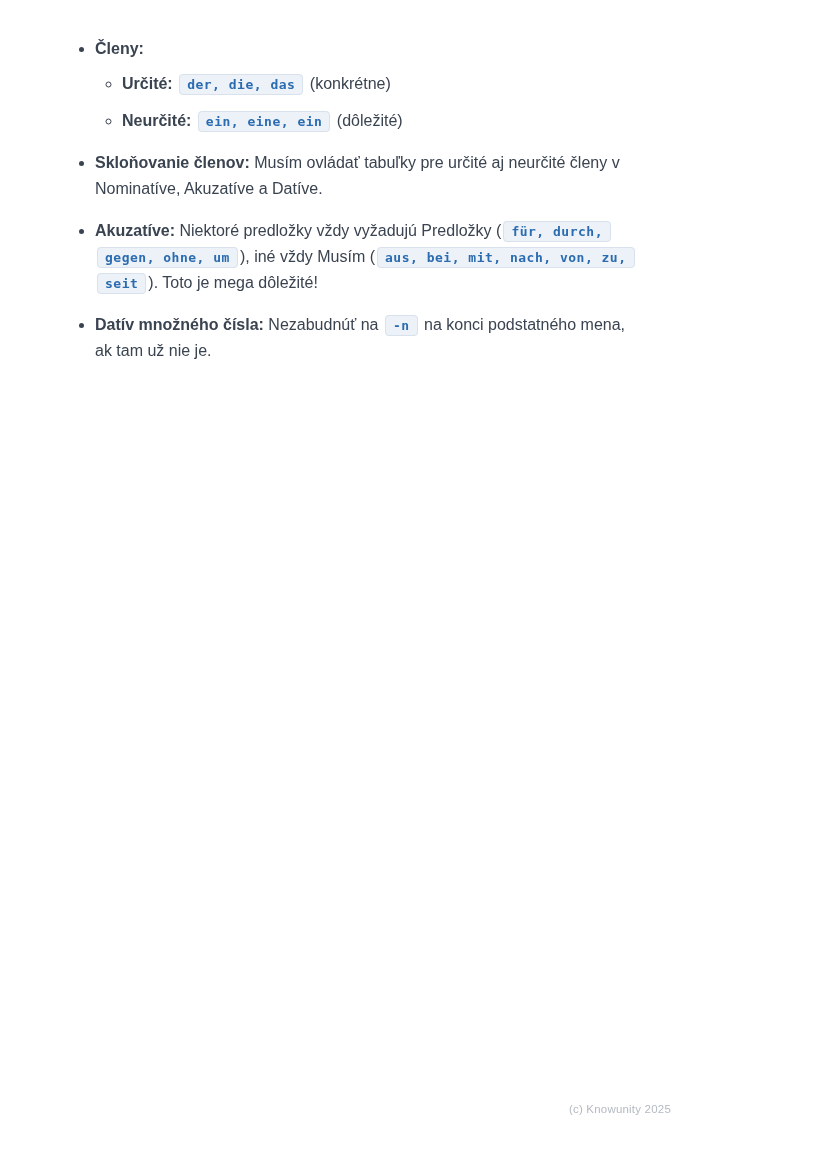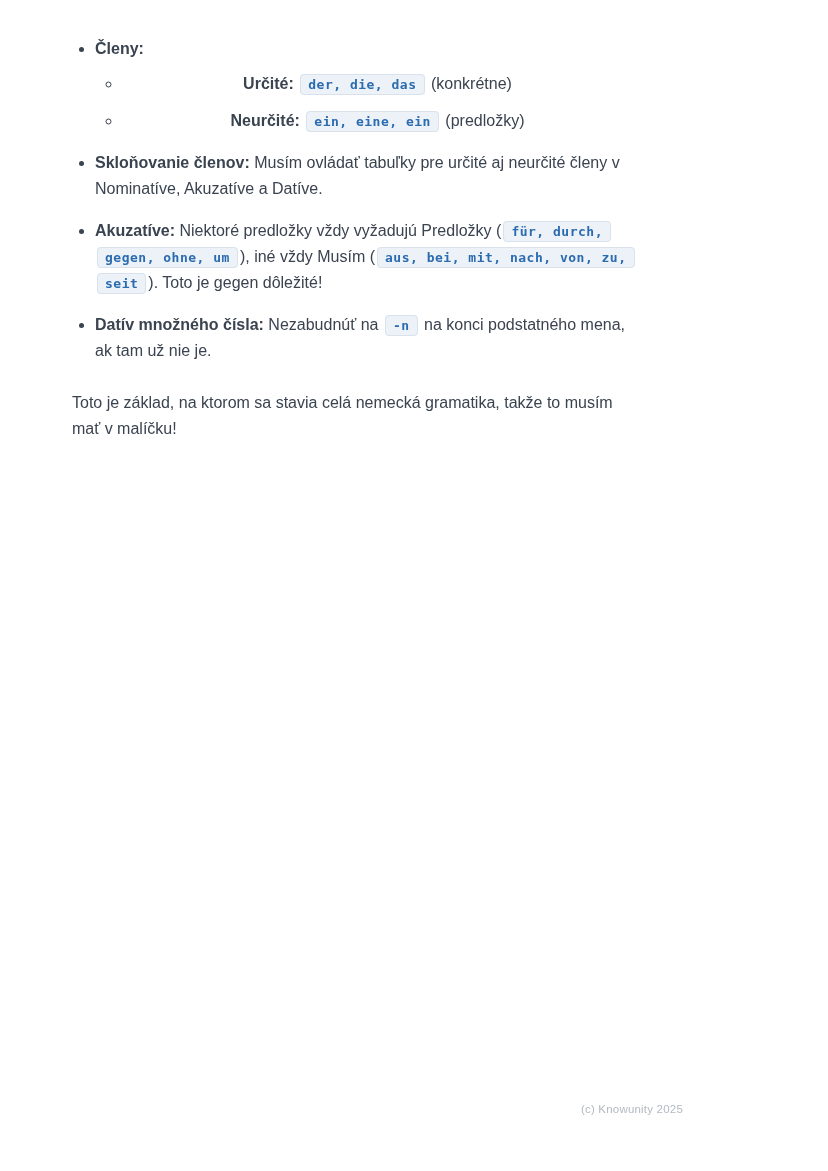--- a/index.html
+++ b/index.html
@@ -35,21 +35,20 @@
   ul.top-list{
     list-style:disc;
     margin:0;
     padding-left:23px;
   }
   li.top-item{margin-bottom:16px;}
   ul.sub-list{
     list-style:circle;
     margin:9px 0 9px 0;
     padding-left:27px;
-    text-align:center;
   }
   li.sub-item{margin-bottom:11px;}
   li.sub-item:last-child{margin-bottom:0;}
   .content strong{font-weight:700;}
   .content code{
     font-family:"DejaVu Sans Mono","Liberation Mono",monospace;
     font-weight:700;
     font-size:13px;
     line-height:18px;
     color:var(--code-text);
@@ -68,38 +67,37 @@
     left:748px;
     top:36px;
     width:42px;
     height:412px;
     background:var(--panel-bg);
     border-left:4px solid var(--panel-border);
   }
   .footer{
     position:absolute;
     top:1102px;
-    right:53px;
+    right:65px;
     font-size:11.5px;
     line-height:14px;
     color:var(--footer-text);
     letter-spacing:0.2px;
   }
 </style>
 </head>
 <body>
 
 <div class="page">
   <div class="content">
     <ul class="top-list">
         <li class="top-item"><strong>Členy:</strong><ul class="sub-list">
             <li class="sub-item"><strong>Určité:</strong><span> </span><code>der, die, das</code><span> (konkrétne)</span></li>
-            <li class="sub-item"><strong>Neurčité:</strong><span> </span><code>ein, eine, ein</code><span> (predložky)</span></li>
+            <li class="sub-item"><strong>Neurčité:</strong><span> </span><code>ein, eine, ein</code><span> (dôležité)</span></li>
           </ul></li>
         <li class="top-item"><strong>Skloňovanie členov:</strong><span> Musím ovládať tabuľky pre určité aj neurčité členy v Nominatíve, Akuzatíve a Datíve.</span></li>
-        <li class="top-item"><strong>Akuzatíve:</strong><span> Niektoré predložky vždy vyžadujú Predložky (</span><code>für, durch, gegen, ohne, um</code><span>), iné vždy Musím (</span><code>aus, bei, mit, nach, von, zu, seit</code><span>). Toto je gegen dôležité!</span></li>
+        <li class="top-item"><strong>Akuzatíve:</strong><span> Niektoré predložky vždy vyžadujú Predložky (</span><code>für, durch, gegen, ohne, um</code><span>), iné vždy Musím (</span><code>aus, bei, mit, nach, von, zu, seit</code><span>). Toto je mega dôležité!</span></li>
         <li class="top-item"><strong>Datív množného čísla:</strong><span> Nezabudnúť na </span><code>-n</code><span> na konci podstatného mena, ak tam už nie je.</span></li>
       </ul>
-    <p class="closing">Toto je základ, na ktorom sa stavia celá nemecká gramatika, takže to musím mať v malíčku!</p>
   </div>
   <div class="side-bar"></div>
   <div class="footer">(c) Knowunity 2025</div>
 </div>
 
 </body></html>

